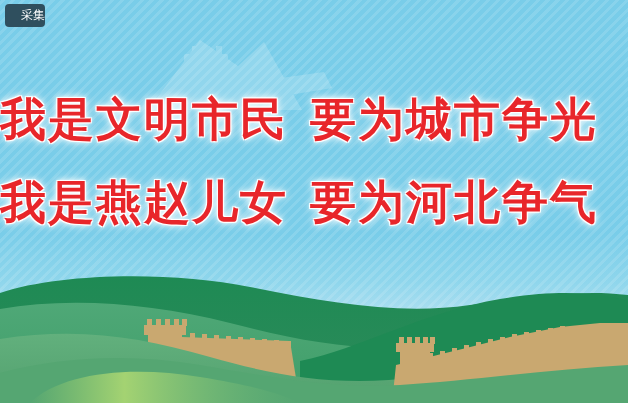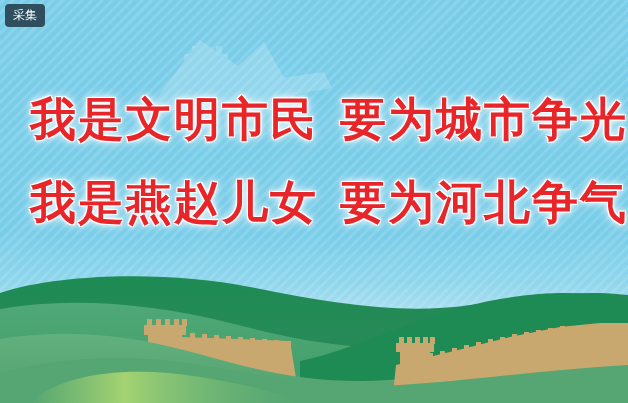--- a/index.html
+++ b/index.html
@@ -66,21 +66,21 @@
     height: 150px;
   }
   .hills svg { display: block; width: 100%; height: 100%; }
 
   
   .headline {
     position: absolute;
     left: 0;
     top: 96px;
     width: 628px;
-    text-align: right;
+    text-align: left;
     line-height: 1.02;
   }
   .line {
     display: block;
     font-family: "DejaVu Sans", "Liberation Sans", sans-serif;
     font-weight: 700;
     font-size: 46px;
     letter-spacing: 2px;
     color: #E8262A;
     text-shadow:
@@ -102,21 +102,21 @@
     left: 5px;
     top: 4px;
     width: 40px;
     height: 23px;
     background: #2F4F5E;
     border-radius: 4px;
     color: #FFFFFF;
     font-size: 12px;
     font-weight: 400;
     line-height: 23px;
-    text-align: center;
+    text-align: right;
     cursor: pointer;
     user-select: none;
     font-family: "DejaVu Sans", "Liberation Sans", sans-serif;
   }
 </style>
 </head>
 <body>
 
 <div id="stage">
 

